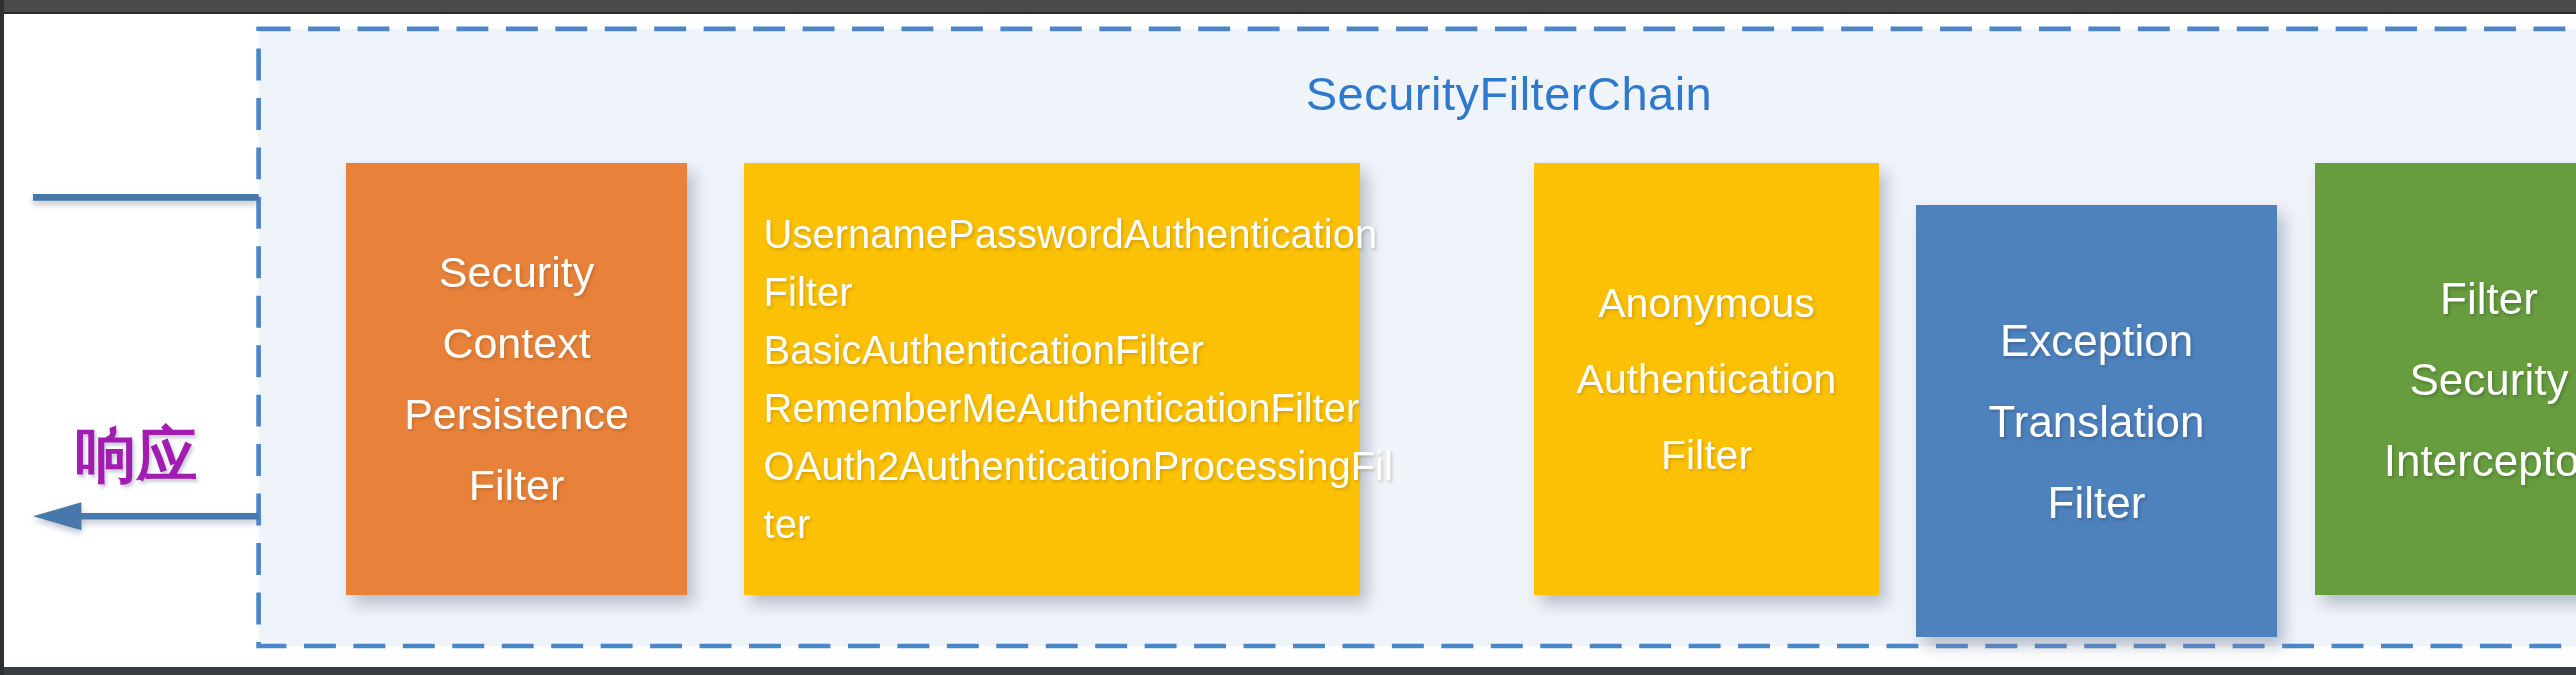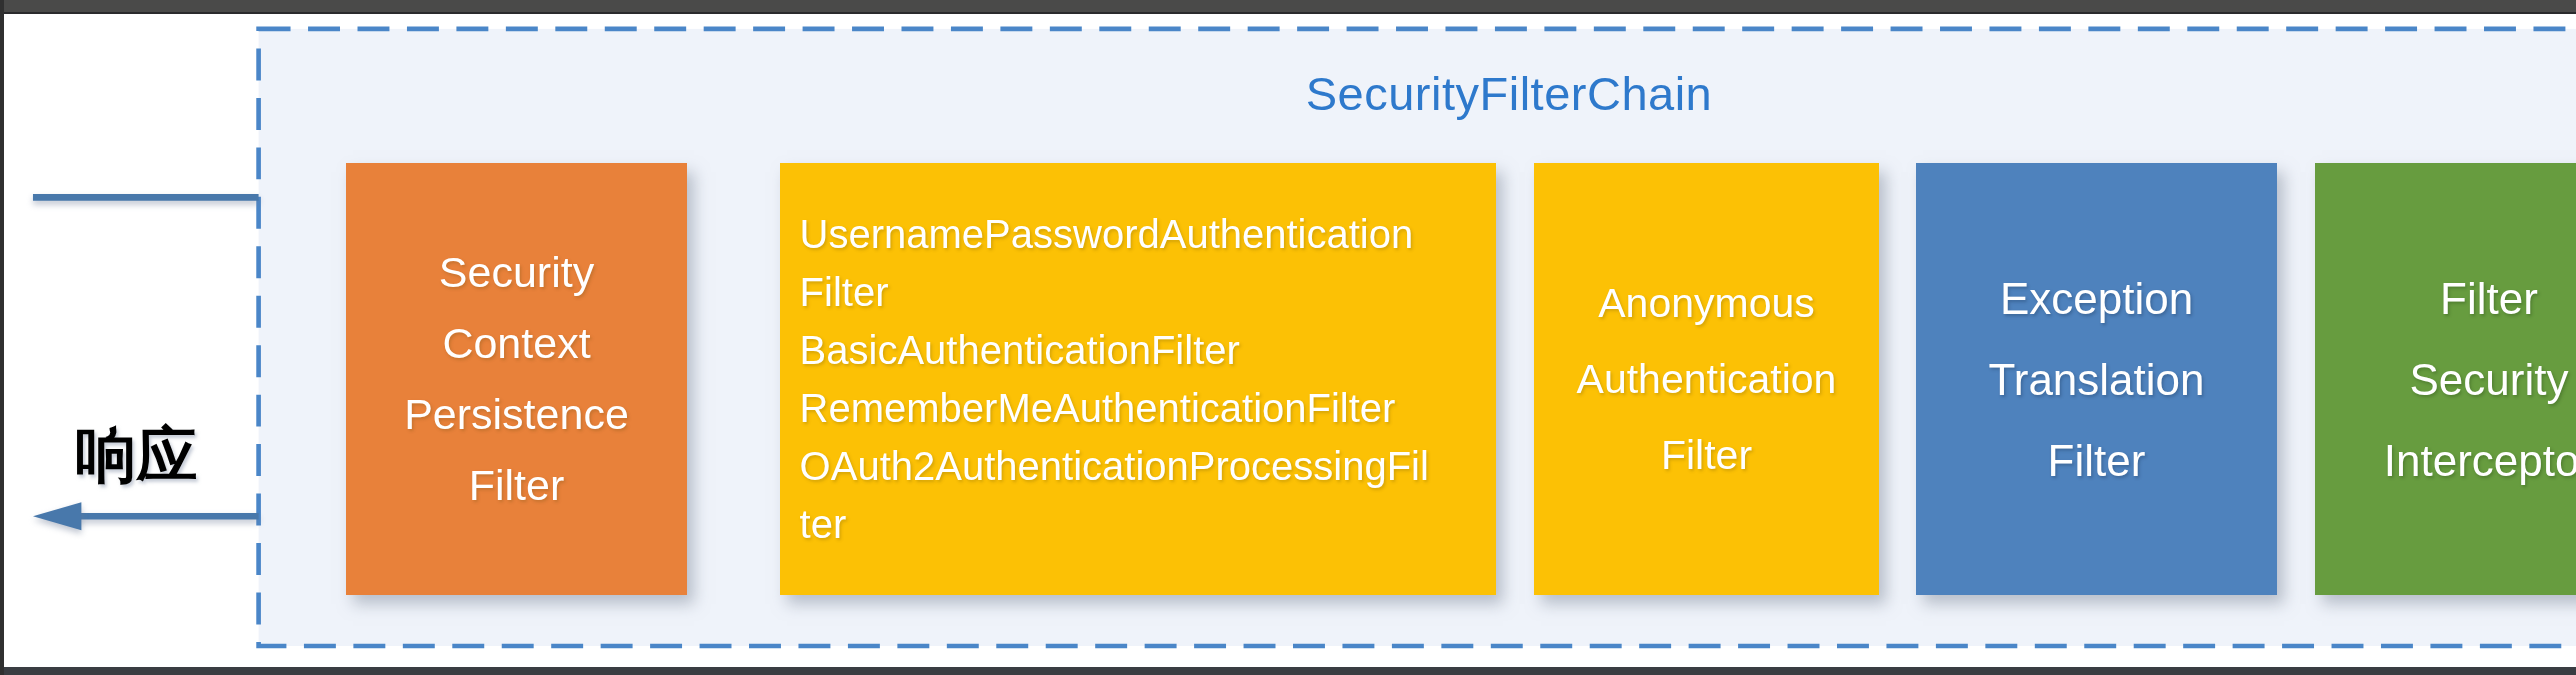--- a/index.html
+++ b/index.html
@@ -34,21 +34,21 @@
     position:absolute;top:163px;height:432px;z-index:2;
     display:flex;align-items:center;justify-content:center;
     box-shadow:7.2px 9.3px 14.4px rgba(130,140,155,.5);
   }
   .filter-box .txt{
     color:#ffffff;white-space:pre;text-align:center;width:100%;
     text-shadow:1.5px 2.1px 3.1px rgba(90,70,10,.25);
   }
   .f1{left:346px;width:341px;}
   .f1 .txt{font-size:43px;line-height:71px;}
-  .f2{left:780px;width:716px;}
+  .f2{left:744px;width:616px;}
   .f2 .txt{font-size:40px;line-height:58px;padding-left:19.6px;box-sizing:border-box;}
   .f3{left:1534px;width:345px;}
   .f3 .txt{font-size:41px;line-height:76px;}
   .f4{left:1916px;width:361px;}
   .f4 .txt{font-size:44px;line-height:81px;text-shadow:1.5px 2.1px 3.1px rgba(20,40,70,.3);}
   .f5{left:2315px;width:348px;}
   .f5 .txt{font-size:44px;line-height:81px;text-shadow:1.5px 2.1px 3.1px rgba(25,55,15,.3);}
 </style>
 </head>
 <body>
@@ -67,21 +67,21 @@
     <line class="shadowed" x1="5354" y1="383" x2="5436" y2="383" stroke-width="13" style="stroke: rgb(72, 120, 171);"></line>
     <polygon class="shadowed" points="5518,383 5424,356 5424,410" style="fill: rgb(72, 120, 171);"></polygon>
 
     <line class="shadowed" x1="5354" y1="1002" x2="5521" y2="1002" stroke-width="13" style="stroke: rgb(72, 120, 171);"></line>
     <line class="shadowed" x1="150" y1="1002" x2="502" y2="1002" stroke-width="13" style="stroke: rgb(72, 120, 171);"></line>
     <polygon class="shadowed" points="64,1002 158,975 158,1029" style="fill: rgb(72, 120, 171);"></polygon>
   </svg>
 
   <div class="chain-title" style="color: rgb(46, 121, 204);">SecurityFilterChain</div>
 
-  <div class="flow-label res" style="color: #000000;">响应</div>
+  <div class="flow-label res" style="color: #a21caf;">响应</div>
 
   <div class="filter-box f1" style="background-color: rgb(232, 129, 58);">
     <div class="txt" style="text-align: center;">Security
 Context
 Persistence
 Filter</div>
   </div>
 
   <div class="filter-box f2" style="background-color: rgb(252, 193, 5);">
     <div class="txt" style="text-align: left;">UsernamePasswordAuthentication
@@ -91,21 +91,21 @@
 OAuth2AuthenticationProcessingFil
 ter</div>
   </div>
 
   <div class="filter-box f3" style="background-color: rgb(252, 193, 5); align-items: center;">
     <div class="txt" style="text-align: center;">Anonymous
 Authentication
 Filter</div>
   </div>
 
-  <div class="filter-box f4" style="background-color: rgb(78, 130, 189);">
+  <div class="filter-box f4" style="background-color: rgb(78, 130, 189); margin-top: 42px;">
     <div class="txt" style="text-align: center;">Exception
 Translation
 Filter</div>
   </div>
 
   <div class="filter-box f5" style="background-color: rgb(103, 156, 63);">
     <div class="txt" style="text-align: center;">Filter
 Security
 Interceptor</div>
   </div>

